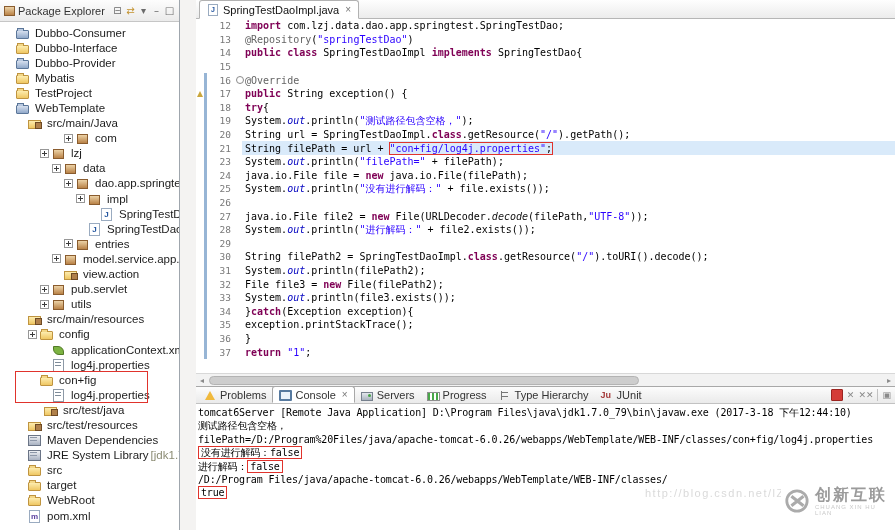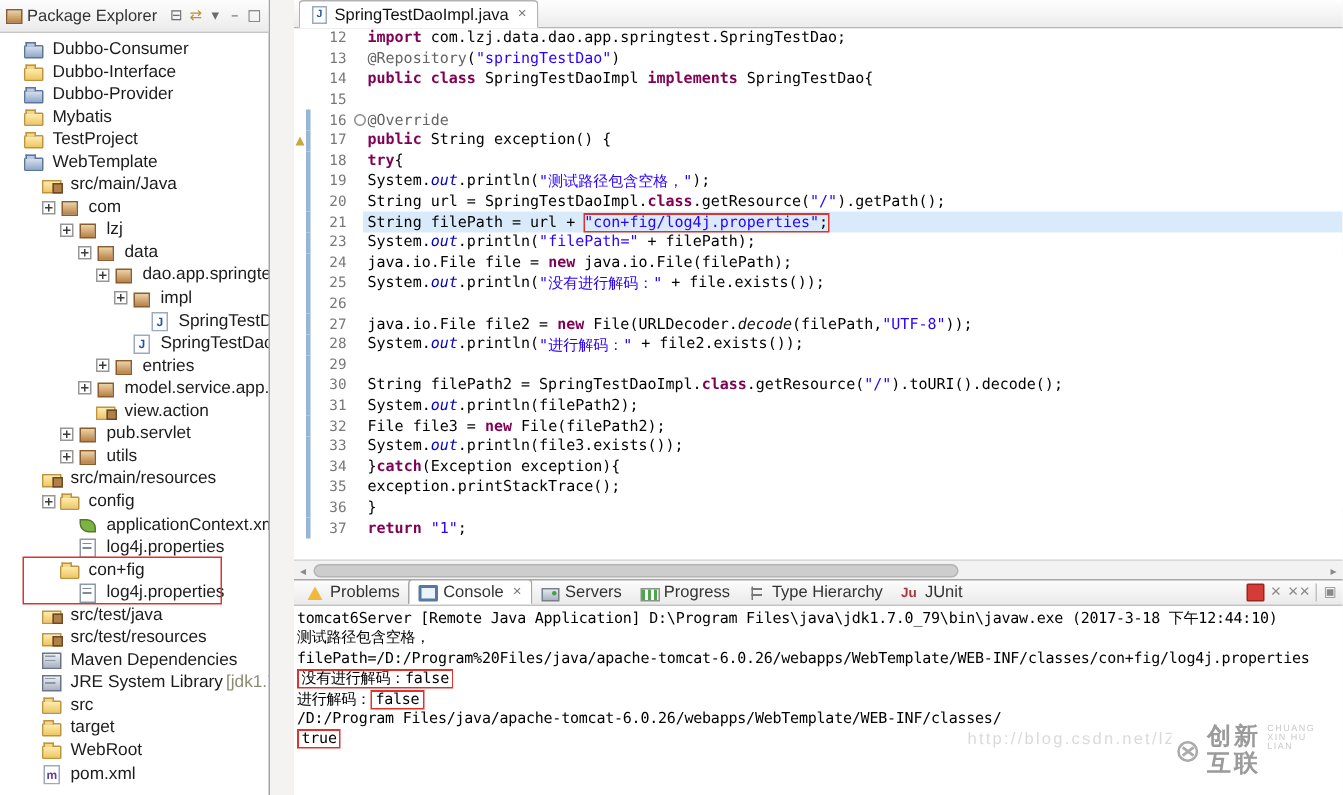--- a/index.html
+++ b/index.html
@@ -139,21 +139,21 @@
   #console{position:absolute;left:196px;top:404px;width:699px;height:126px;background:#fff;
         overflow:hidden;font-family:"DejaVu Sans Mono",monospace;font-size:10px;
         letter-spacing:-0.15px;padding:2px 0 0 2px;box-sizing:border-box}
   .console-line{line-height:13.4px;white-space:pre;color:#000}
   .console-line .red-box{padding:0 2px;margin-left:1px}
   
   #wm-url{position:absolute;left:645px;top:487px;color:#dadada;font-size:11px;
         letter-spacing:1.5px;pointer-events:none}
   #wm-logo{position:absolute;right:2px;top:478px;width:112px;height:46px;background:#fff;
         display:flex;align-items:center;gap:5px;padding:2px 3px;box-sizing:border-box}
-  #wm-text{display:flex;flex-direction:row}
+  #wm-text{display:flex;flex-direction:column}
   #wm-brand{font-weight:bold;color:#9b9b9b;font-size:16px;letter-spacing:2px;line-height:18px}
   #wm-sub{font-size:6px;color:#c9c9c9;letter-spacing:1px}
 </style>
 </head>
 <body>
 
 <div id="left">
   <div id="pe-header">
     <span class="tico pe"></span>
     <span id="pe-title">Package Explorer</span>
@@ -195,21 +195,21 @@
       <div class="tree-row" style="padding-left: 4px;">
         <span class="nohandle"></span>
         <span class="ico i-project"></span>
         <span class="lbl">WebTemplate</span>
       </div>
       <div class="tree-row" style="padding-left: 16px;">
         <span class="nohandle"></span>
         <span class="ico i-srcfolder"></span>
         <span class="lbl">src/main/Java</span>
       </div>
-      <div class="tree-row" style="padding-left: 28px;">
+      <div class="tree-row" style="padding-left: 28px; margin-left: 36px;">
         <span class="handle"></span>
         <span class="ico i-pkg"></span>
         <span class="lbl">com</span>
       </div>
       <div class="tree-row" style="padding-left: 40px;">
         <span class="handle"></span>
         <span class="ico i-pkg"></span>
         <span class="lbl">lzj</span>
       </div>
       <div class="tree-row" style="padding-left: 52px;">
@@ -285,21 +285,21 @@
       <div class="tree-row" style="padding-left: 28px;">
         <span class="nohandle"></span>
         <span class="ico i-folder"></span>
         <span class="lbl">con+fig</span>
       </div>
       <div class="tree-row" style="padding-left: 40px;">
         <span class="nohandle"></span>
         <span class="ico i-props"></span>
         <span class="lbl">log4j.properties</span>
       </div>
-      <div class="tree-row" style="padding-left: 16px;">
+      <div class="tree-row" style="padding-left: 32px;">
         <span class="nohandle"></span>
         <span class="ico i-srcfolder"></span>
         <span class="lbl">src/test/java</span>
       </div>
       <div class="tree-row" style="padding-left: 16px;">
         <span class="nohandle"></span>
         <span class="ico i-srcfolder"></span>
         <span class="lbl">src/test/resources</span>
       </div>
       <div class="tree-row" style="padding-left: 16px;">

